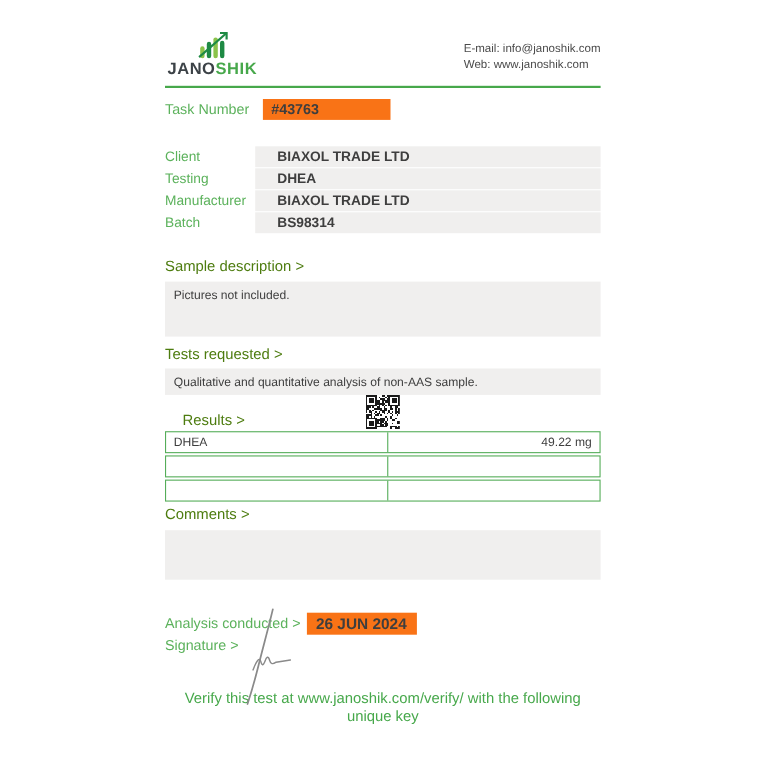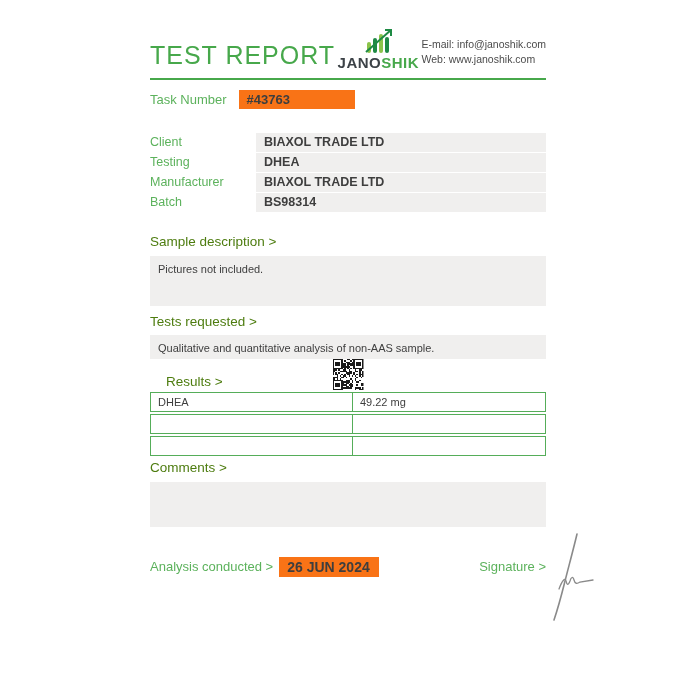--- a/index.html
+++ b/index.html
@@ -24,65 +24,64 @@
   .g-label{color:#5cb25c;font-size:13px;line-height:19px;white-space:nowrap;}
   .val-box{background:#f97316;color:#3e3e3e;font-weight:bold;font-size:13px;line-height:19px;
            padding:0 8px;box-sizing:border-box;}
   .task-num-box{width:116px;margin-left:12px;}
   .date-pair{display:flex;justify-content:flex-end;margin-bottom:2px;}
   .date-pair .g-label{font-size:12.5px;margin-right:5px;}
   .date-box{width:76px;white-space:nowrap;}
 
   
   .details{margin-top:24px;}
-  .detail-row{display:flex;margin-bottom:1px;gap:24px;}
+  .detail-row{display:flex;margin-bottom:1px;}
   .detail-label{width:82px;flex:none;color:#5cb25c;font-size:12.5px;line-height:19px;}
-  .detail-value{flex:1;background:#f0efee;font-size:12.5px;font-weight:bold;line-height:19px;padding:0 8px;}
+  .detail-value{flex:1;background:#f0efee;font-size:12.5px;font-weight:bold;line-height:19px;padding:0 20px;}
 
   
   .sec-label{color:#4d7c0f;font-size:13.5px;line-height:16px;}
   .sec-box{background:#f0efee;font-size:11px;line-height:14px;padding:6px 8px;box-sizing:border-box;color:#3e3e3e;}
   .sample-desc-label{margin-top:22px;}
   .sample-desc-box{margin-top:6px;height:50px;}
   .tests-label{margin-top:8px;}
   .tests-box{margin-top:5px;height:24px;}
 
   
   .results-head{position:relative;height:31px;}
   .results-head .sec-label{position:absolute;left:16px;bottom:0;}
   .qr{position:absolute;left:50%;transform:translateX(-50%);top:0;width:31px;height:31px;background:#fff;}
   .results-table{margin-top:2px;}
   .r-row{display:flex;border:1px solid #55ad59;margin-bottom:2px;height:18px;box-sizing:content-box;}
   .r-cell{font-size:11px;line-height:18px;padding:0 7px;box-sizing:border-box;overflow:hidden;}
   .r-cell.c1{width:51%;}
-  .r-cell.c2{width:49%;border-left:1px solid #55ad59;}
+  .r-cell.c2{width:49%;border-left:1px solid #55ad59;text-align:right;}
 
   
   .comments-label{margin-top:4px;}
   .comments-box{margin-top:6px;height:45px;}
 
   
-  .analysis-row{display:flex;justify-content:space-between;margin-top:30px;height:20px;}
+  .analysis-row{display:flex;justify-content:space-between;margin-top:30px;height:20px;flex-direction:column;}
   .analysis-left{display:flex;align-items:flex-start;}
   .analysis-date-box{width:100px;margin-left:6px;font-size:14px;white-space:nowrap;line-height:20px;}
   .analysis-left .g-label,.sig-wrap .g-label{font-size:13px;line-height:20px;}
   .sig-wrap{position:relative;display:flex;}
   .sig-svg{position:absolute;left:58px;top:-26px;}
 
   
   .verify-line{margin-top:50px;text-align:center;color:#47a84b;font-size:13.5px;line-height:16px;}
 </style>
 </head>
 <body>
 
 <div class="page">
   <div class="doc">
 
     <div class="header">
-      <div class="title">TEST REPORT</div>
       <div class="logo">
         <svg class="logo-icon" width="40" height="26" viewBox="0 0 40 26">
           <rect x="9" y="14" width="4" height="11" rx="2" fill="#8bc34a"></rect>
           <rect x="15" y="10" width="4" height="15" rx="2" fill="#1e8a44"></rect>
           <rect x="21" y="6" width="4" height="19" rx="2" fill="#8bc34a"></rect>
           <rect x="27" y="9" width="4" height="16" rx="2" fill="#1e8a44"></rect>
           <polyline points="8,24 33,2" stroke="#1e8a44" stroke-width="2" fill="none"></polyline>
           <polyline points="27,2 33,2 33,8" stroke="#1e8a44" stroke-width="2" fill="none"></polyline>
         </svg>
         <div class="logo-text"><span class="logo-jano">JANO</span><span class="logo-shik">SHIK</span></div>
@@ -400,15 +399,16 @@
       </div>
       <div class="sig-wrap">
         <span class="g-label">Signature &gt;</span>
         <svg class="sig-svg" width="62" height="92" viewBox="0 0 62 92">
           <path d="M40,3 C37,16 31,38 27,54 C24,66 20,80 17,89" fill="none" stroke="#8a8a8a" stroke-width="1.6" stroke-linecap="round"></path>
           <path d="M22,58 C25,50 28,46 29,50 C30,54 31,55 33,50 C34,46 36,45 37,49 C38,53 40,53 43,51 L56,49" fill="none" stroke="#8a8a8a" stroke-width="1.3" stroke-linecap="round"></path>
         </svg>
       </div>
     </div>
 
+    <div class="verify-line">Verify this test at www.janoshik.com/verify/ with the following unique key</div>
 
   </div>
 </div>
 
 </body></html>

